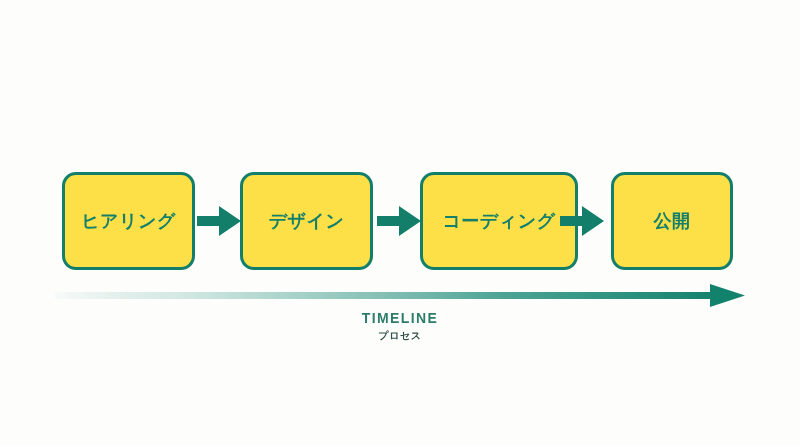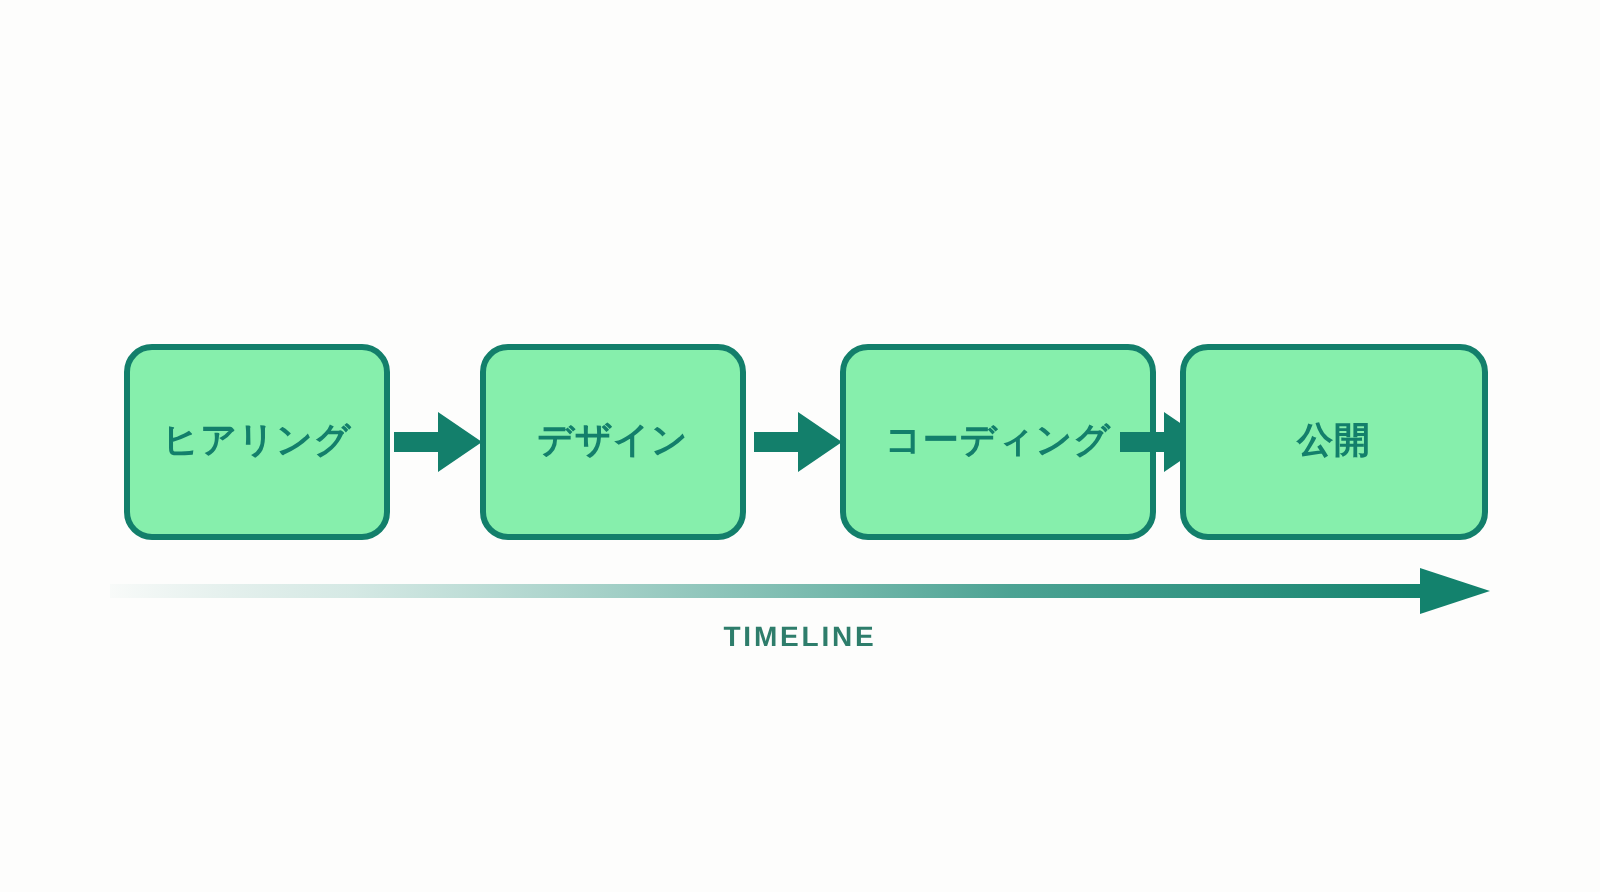--- a/index.html
+++ b/index.html
@@ -33,29 +33,29 @@
   }
 
   .process-step {
     position: absolute;
     top: 0;
     width: 133px;
     height: 98px;
     box-sizing: border-box;
     border: 3px solid #137f6b;
     border-radius: 14px;
-    background: #86efac;
+    background: #fde047;
     display: flex;
     align-items: center;
     justify-content: center;
   }
   .process-step.step-0 { left: 0px; }
   .process-step.step-1 { left: 178px; }
   .process-step.step-2 { left: 358px; width: 158px; }
-  .process-step.step-3 { left: 528px; width: 154px; text-align: right; }
+  .process-step.step-3 { left: 549px; width: 122px; text-align: right; }
 
   .step-label {
     color: #137f6b;
     font-size: 18px;
     font-weight: bold;
     letter-spacing: 0.5px;
     line-height: 1;
     white-space: nowrap;
     font-family: "DejaVu Sans", "Liberation Sans", sans-serif;
   }
@@ -182,15 +182,16 @@
         <line x1="345" y1="4" x2="345" y2="15"></line>
         <line x1="435" y1="4" x2="435" y2="15"></line>
         <line x1="525" y1="4" x2="525" y2="15"></line>
         <line x1="617" y1="4" x2="617" y2="15"></line>
       </g>
     </svg>
   </div>
 
   <div class="timeline-caption">
     <span class="caption-title">TIMELINE</span>
+    <span class="caption-sub">プロセス</span>
   </div>
 
 </div>
 
 </body></html>

